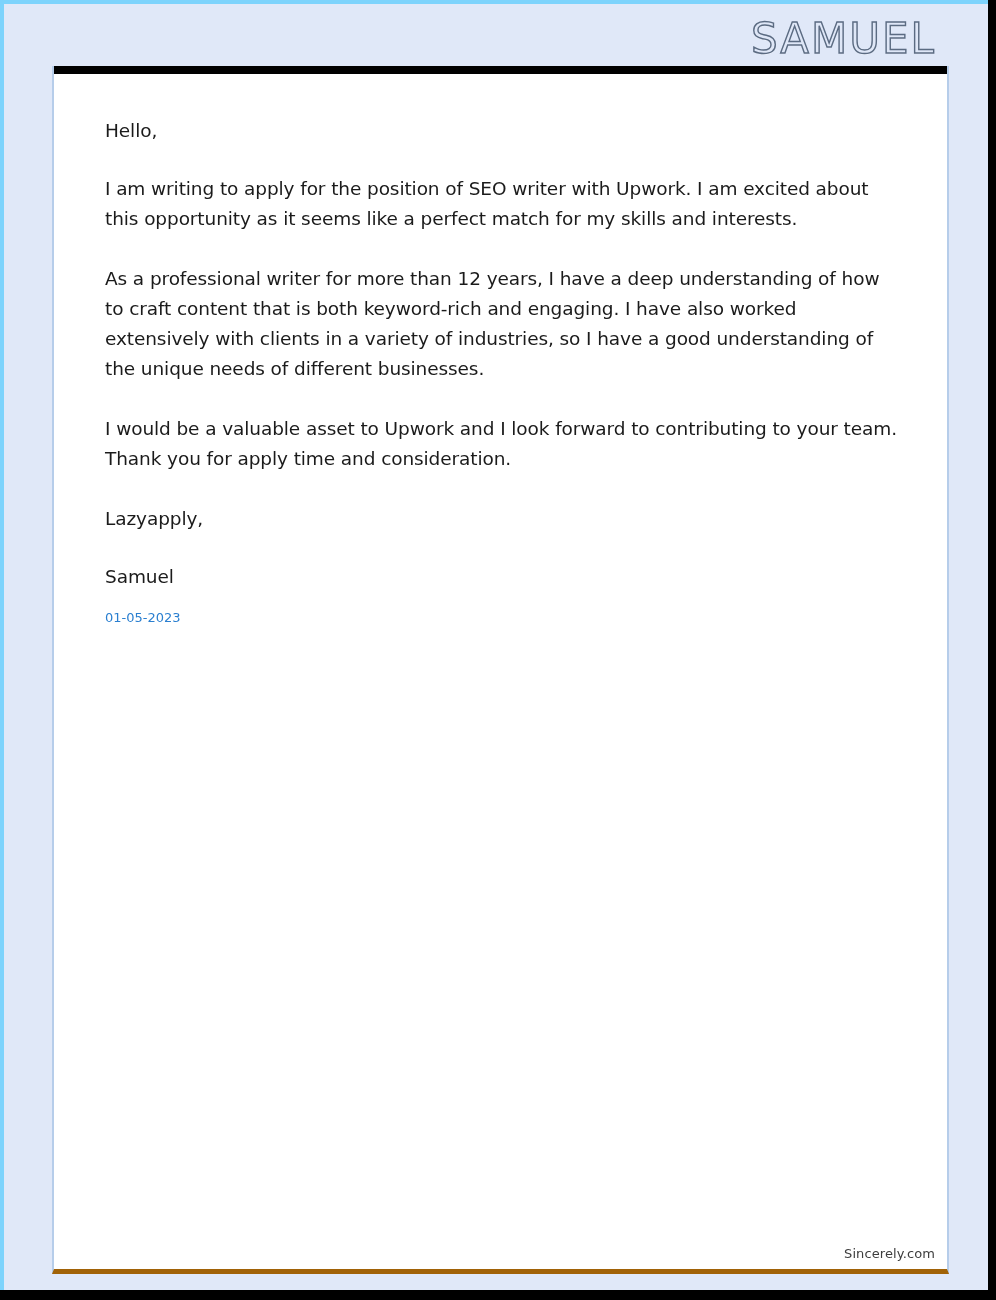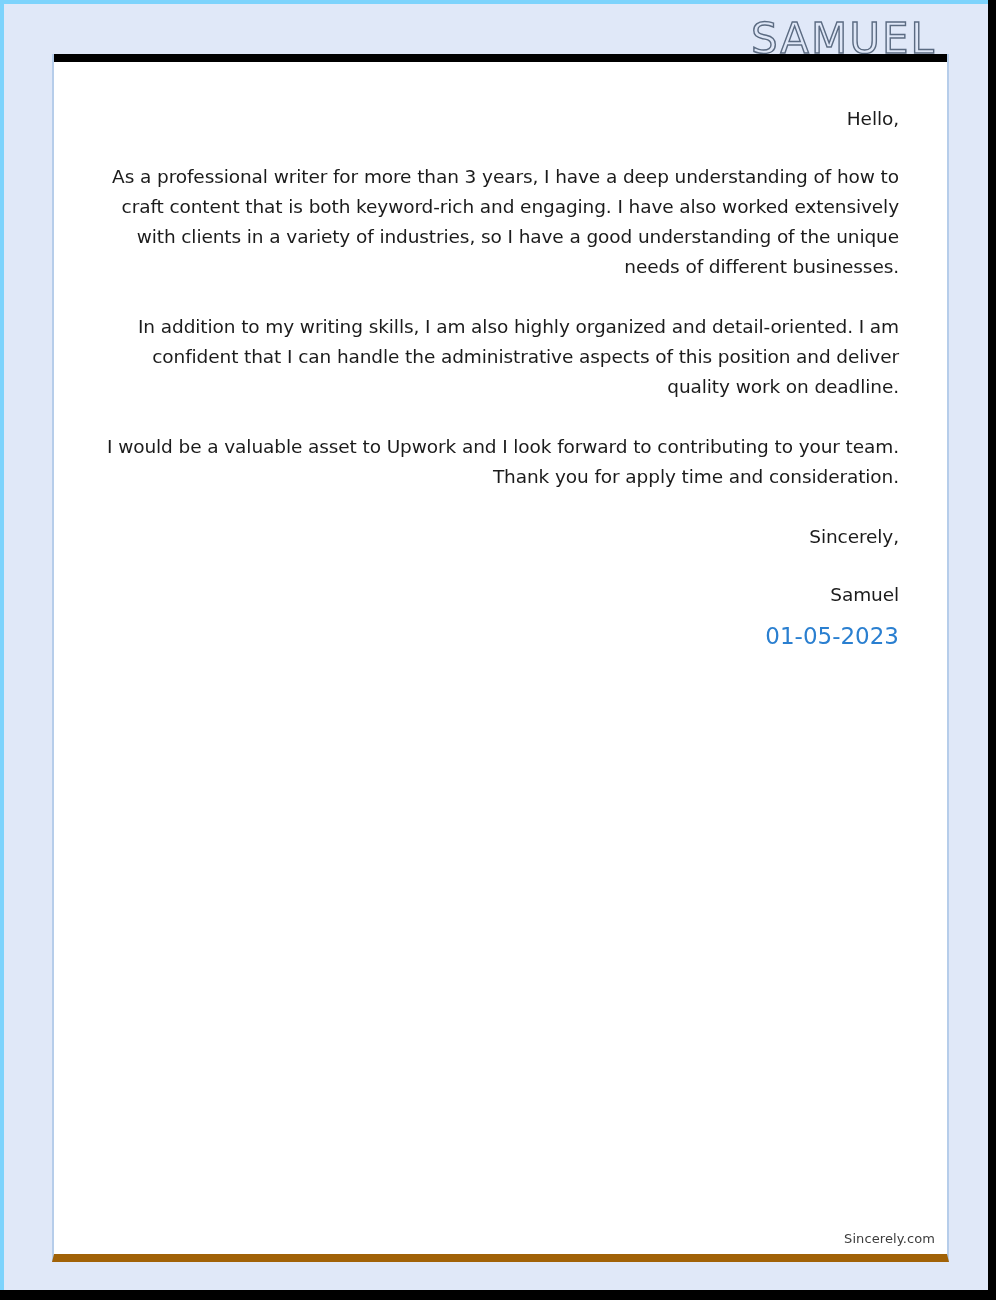--- a/index.html
+++ b/index.html
@@ -66,29 +66,28 @@
     -webkit-text-stroke: 1.4px #5b6b82;
     text-shadow: 0 1px 0 rgba(255,255,255,0.65);
     font-family: "DejaVu Sans", "Liberation Sans", sans-serif;
     white-space: nowrap;
   }
 
   
   #page {
     position: absolute;
     left: 48px;
-    top: 50px;
+    top: 62px;
     width: 897px;
     height: 1208px;
     background: #ffffff;
     border-left: 2px solid #b6cdea;
     border-right: 2px solid #b6cdea;
-    border-bottom: 8px solid #a16207;
+    border-bottom: 5px solid #a16207;
     box-sizing: border-box;
-    text-align: right;
   }
   #page-top-rule {
     position: absolute;
     left: 0;
     top: 0;
     width: 100%;
     height: 8px;
     background: #000000;
   }
 
@@ -108,21 +107,21 @@
     font-weight: 400;
     letter-spacing: -0.1px;
   }
   .para.tight {
     margin-bottom: 28px;
   }
   .para.signature {
     margin-bottom: 11px;
   }
   .date {
-    font-size: 23px;
+    font-size: 13px;
     line-height: 30px;
     color: #2a7fd0;
     margin: 0;
     font-family: "DejaVu Sans", "Liberation Sans", sans-serif;
   }
 
   
   #footer-brand {
     position: absolute;
     right: 12px;
@@ -143,28 +142,28 @@
     <div id="header-name">SAMUEL</div>
 
     <div id="page">
 
       <div id="page-top-rule"></div>
 
       <div id="letter">
 
         <p class="para tight">Hello,</p>
 
+        <p class="para">I am writing to apply for the position of SEO writer with Upwork. I am excited about this opportunity as it seems like a perfect match for my skills and interests.</p>
 
-        <p class="para">As a professional writer for more than 3 years, I have a deep understanding of how to craft content that is both keyword-rich and engaging. I have also worked extensively with clients in a variety of industries, so I have a good understanding of the unique needs of different businesses.</p>
+        <p class="para">As a professional writer for more than 12 years, I have a deep understanding of how to craft content that is both keyword-rich and engaging. I have also worked extensively with clients in a variety of industries, so I have a good understanding of the unique needs of different businesses.</p>
 
-        <p class="para">In addition to my writing skills, I am also highly organized and detail-oriented. I am confident that I can handle the administrative aspects of this position and deliver quality work on deadline.</p>
 
         <p class="para">I would be a valuable asset to Upwork and I look forward to contributing to your team. Thank you for apply time and consideration.</p>
 
-        <p class="para tight">Sincerely,</p>
+        <p class="para tight">Lazyapply,</p>
 
         <p class="para signature">Samuel</p>
 
         <p class="date">01-05-2023</p>
 
       </div>
 
       <div id="footer-brand">Sincerely.com</div>
 
     </div>

